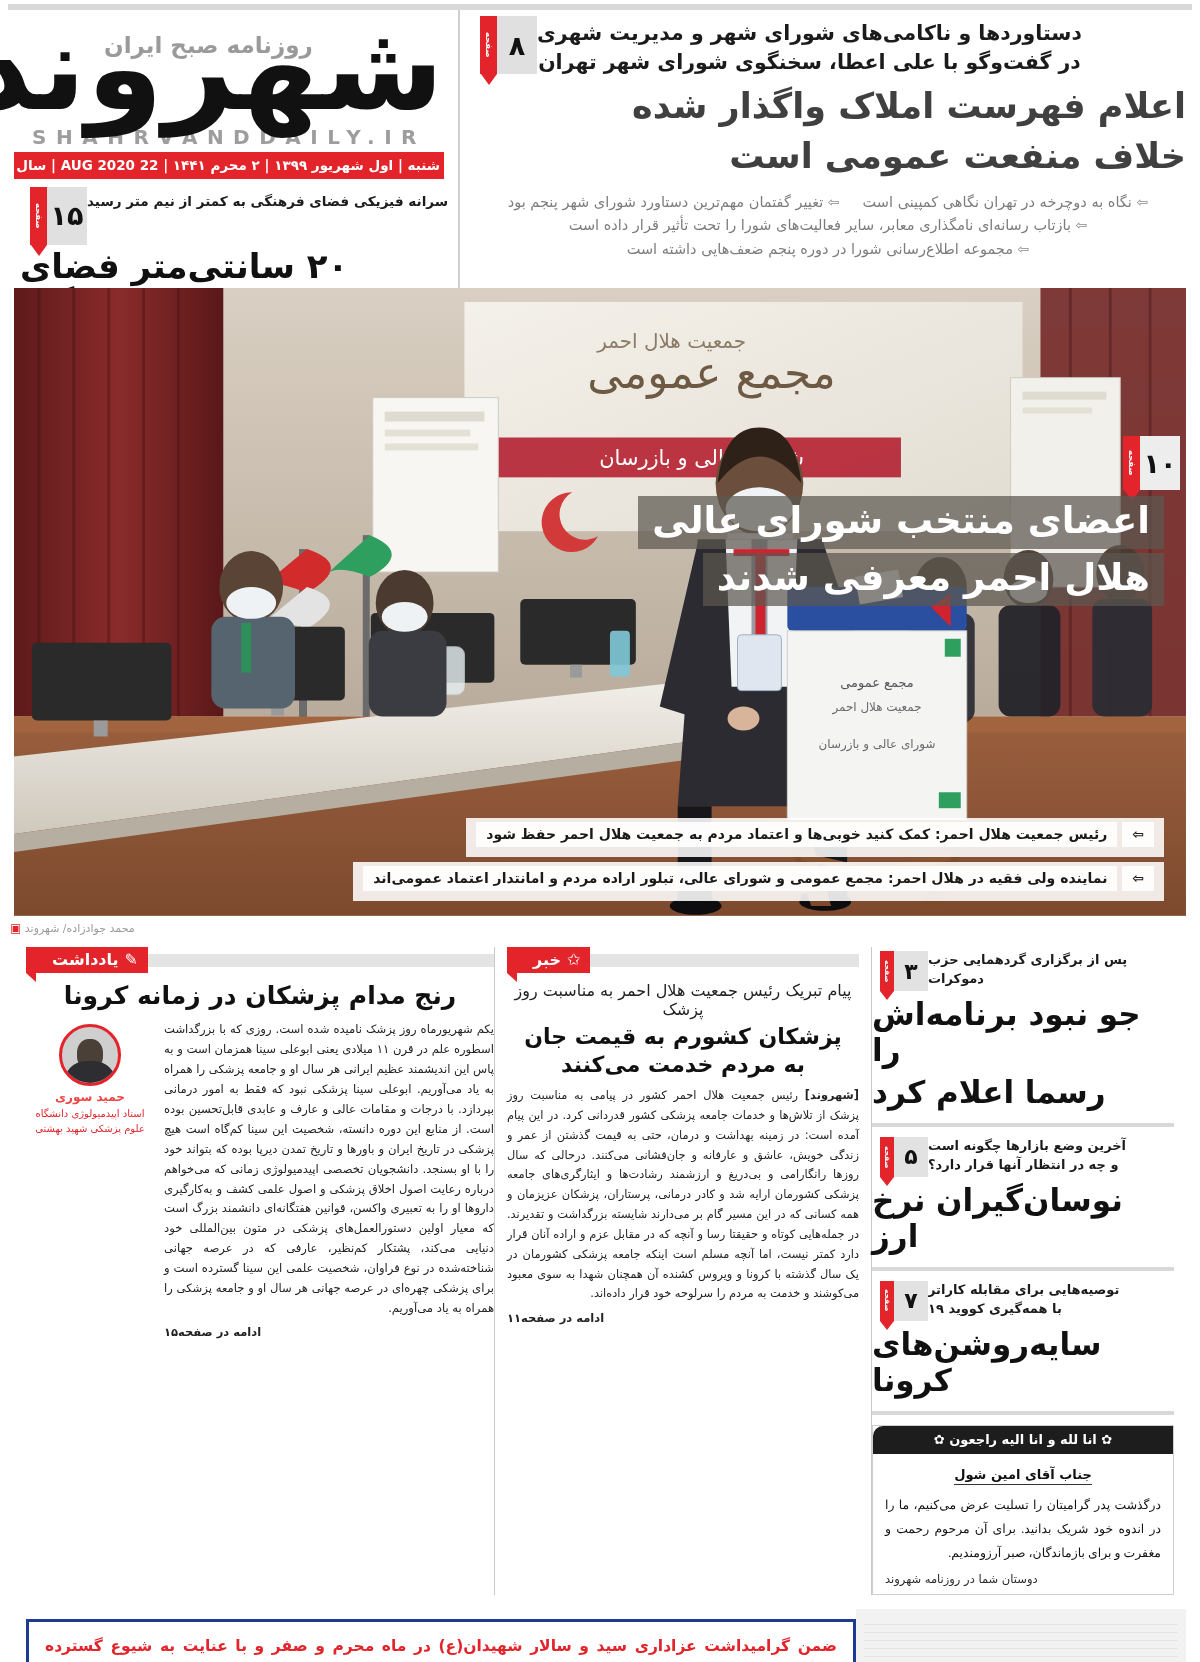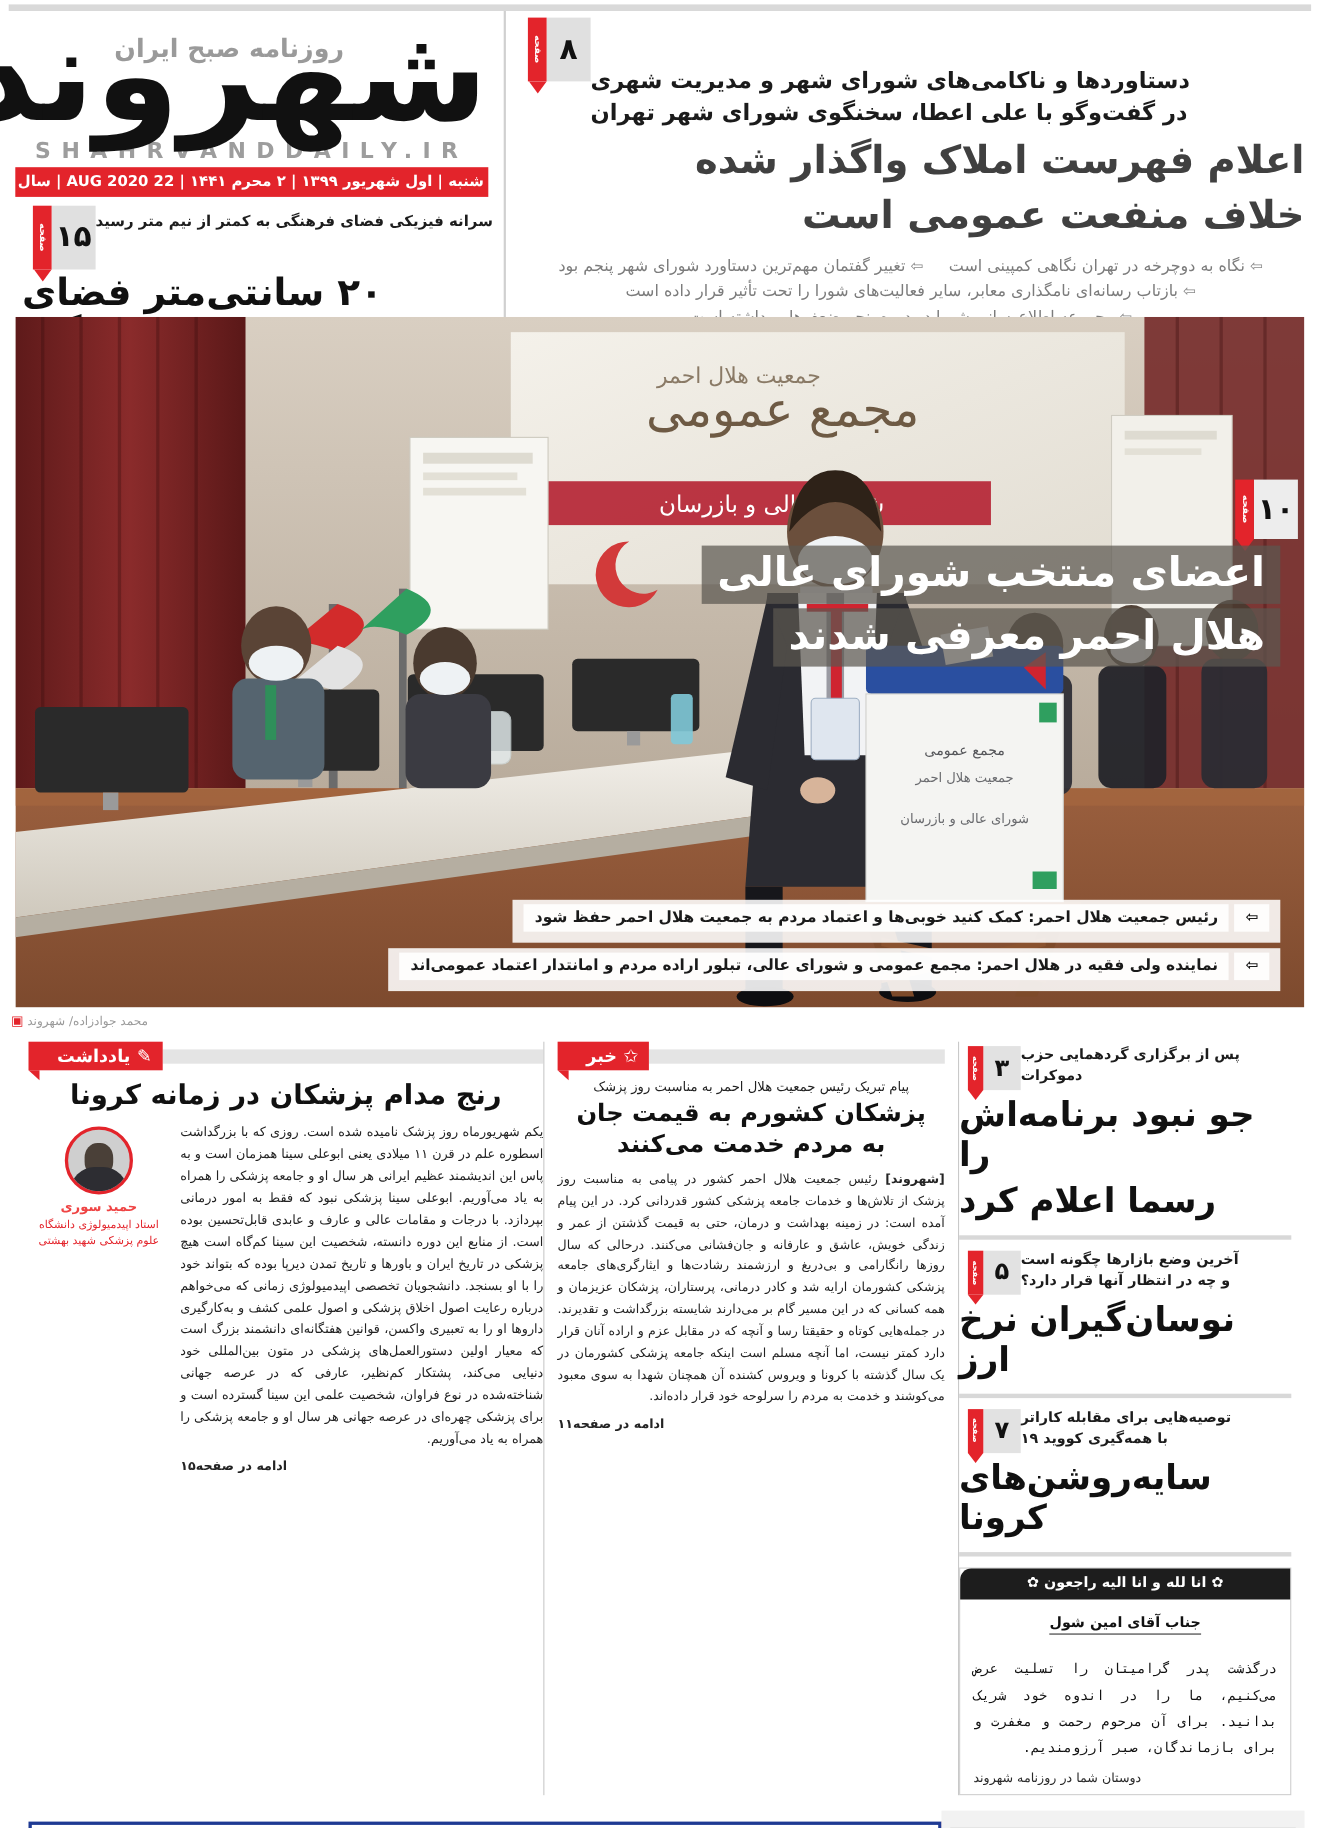--- a/index.html
+++ b/index.html
@@ -76,21 +76,21 @@
   .flag-ribbon:after{
     content:""; position:absolute; bottom:-11px; right:0;
     border-left:8.5px solid transparent; border-right:8.5px solid transparent;
     border-top:11px solid #e3242b;
   }
   .flag-num {
     width:40px; background:#e0e0e0; color:#111;
     font-size:27px; font-weight:bold;
     display:flex; align-items:center; justify-content:center;
   }
-  .kicker-lines { text-align:left; direction:rtl; padding-top:3px;margin-top:40px; }
+  .kicker-lines { text-align:center; direction:rtl; padding-top:3px; }
   .kicker-lines div { font-size:20.5px; font-weight:bold; line-height:1.42; color:#1b1b1b; white-space:nowrap;}
 
   .lead-headline {
     text-align:right; direction:rtl;
     font-size:35px; font-weight:bold; line-height:1.14;
     margin:10px 0 0 0; letter-spacing:-1px; color:#404040;
   }
   .lead-bullets { margin-top:14px; direction:rtl; }
   .lead-bullets .bl { font-size:14.5px; color:#7c7c7c; line-height:1.62; white-space:nowrap; }
   .bl.r1 { text-align:center; }
@@ -151,21 +151,21 @@
     width:62px; height:62px; border-radius:50%; border:3px solid #e3242b;
     margin:0 auto 4px auto; overflow:hidden; background:#cfcfcf; position:relative;
   }
   .avatar .head{ position:absolute; left:50%; top:12px; transform:translateX(-50%); width:26px;height:30px;border-radius:45% 45% 42% 42%; background:#4a4038;}
   .avatar .body{ position:absolute; left:50%; bottom:0; transform:translateX(-50%); width:52px;height:22px;border-radius:26px 26px 0 0;background:#2d2d32;}
   .byline .nm { font-size:12px; font-weight:bold; color:#ef4444; }
   .byline .rl { font-size:10px; color:#e3242b; line-height:1.45; margin-top:3px;}
   .note-text { flex:1; font-size:11.6px; line-height:1.72; text-align:justify; color:#232323; }
   .cont-link { font-weight:bold; font-size:11.5px; margin-top:4px; display:block; text-align:left;}
 
-  .mid-kicker { text-align:center; font-size:12px; color:#222; }
+  .mid-kicker { text-align:center; font-size:16px; color:#222; }
   .mid-title { text-align:center; font-size:22px; font-weight:bold; line-height:1.25; margin:4px 0 8px 0;}
   .mid-text { font-size:11.4px; line-height:1.74; text-align:justify; color:#242424;}
   .mid-text b.lead { font-weight:bold; }
 
   
   .li-item { border-bottom:4px solid #d8d8d8; padding:10px 0 12px 0; }
   .li-item:first-child { padding-top:4px; }
   .li-top { display:flex; flex-direction:row-reverse; align-items:flex-start; }
   .li-flag { display:flex; flex-direction:row-reverse; height:40px; margin-left:8px; }
   .li-flag .flag-ribbon { width:14px; font-size:7.5px;}
@@ -177,21 +177,21 @@
   
   .cond { margin-top:10px; border:1px solid #cfcfcf; }
   .cond-head {
     background:#1d1d1d; color:#fff; text-align:center;
     font-size:13px; font-weight:bold; padding:6px 4px 7px 4px; letter-spacing:2.5px;
     border-radius:10px 0 0 0;
   }
   .cond-body { padding:10px 12px 8px 12px; }
   .cond-to { text-align:center; font-size:13px; font-weight:bold; border-bottom:1px solid #333; display:inline-block; padding-bottom:2px;}
   .cond-to-wrap{ text-align:center; }
-  .cond-msg { font-size:12.4px; line-height:1.95; text-align:justify; margin-top:20px; font-family:Liberation Mono, monospace;}
+  .cond-msg { font-size:12.4px; line-height:1.95; text-align:justify; margin-top:8px; font-family:Liberation Serif, serif;}
   .cond-from { text-align:left; font-size:11.5px; margin-top:7px; color:#2a2a2a;}
 
   
   .ad-grey { margin-top:0; height:288px; background:#f2f2f2; position:relative; overflow:hidden;}
   .ad-lines { position:absolute; inset:8px; opacity:.55;}
   .ad-lines i { display:block; height:1px; background:#d9d9d9; margin:7px 0; }
 
   
   .announce {
     border:3px solid #1f3a93; background:#fff;

